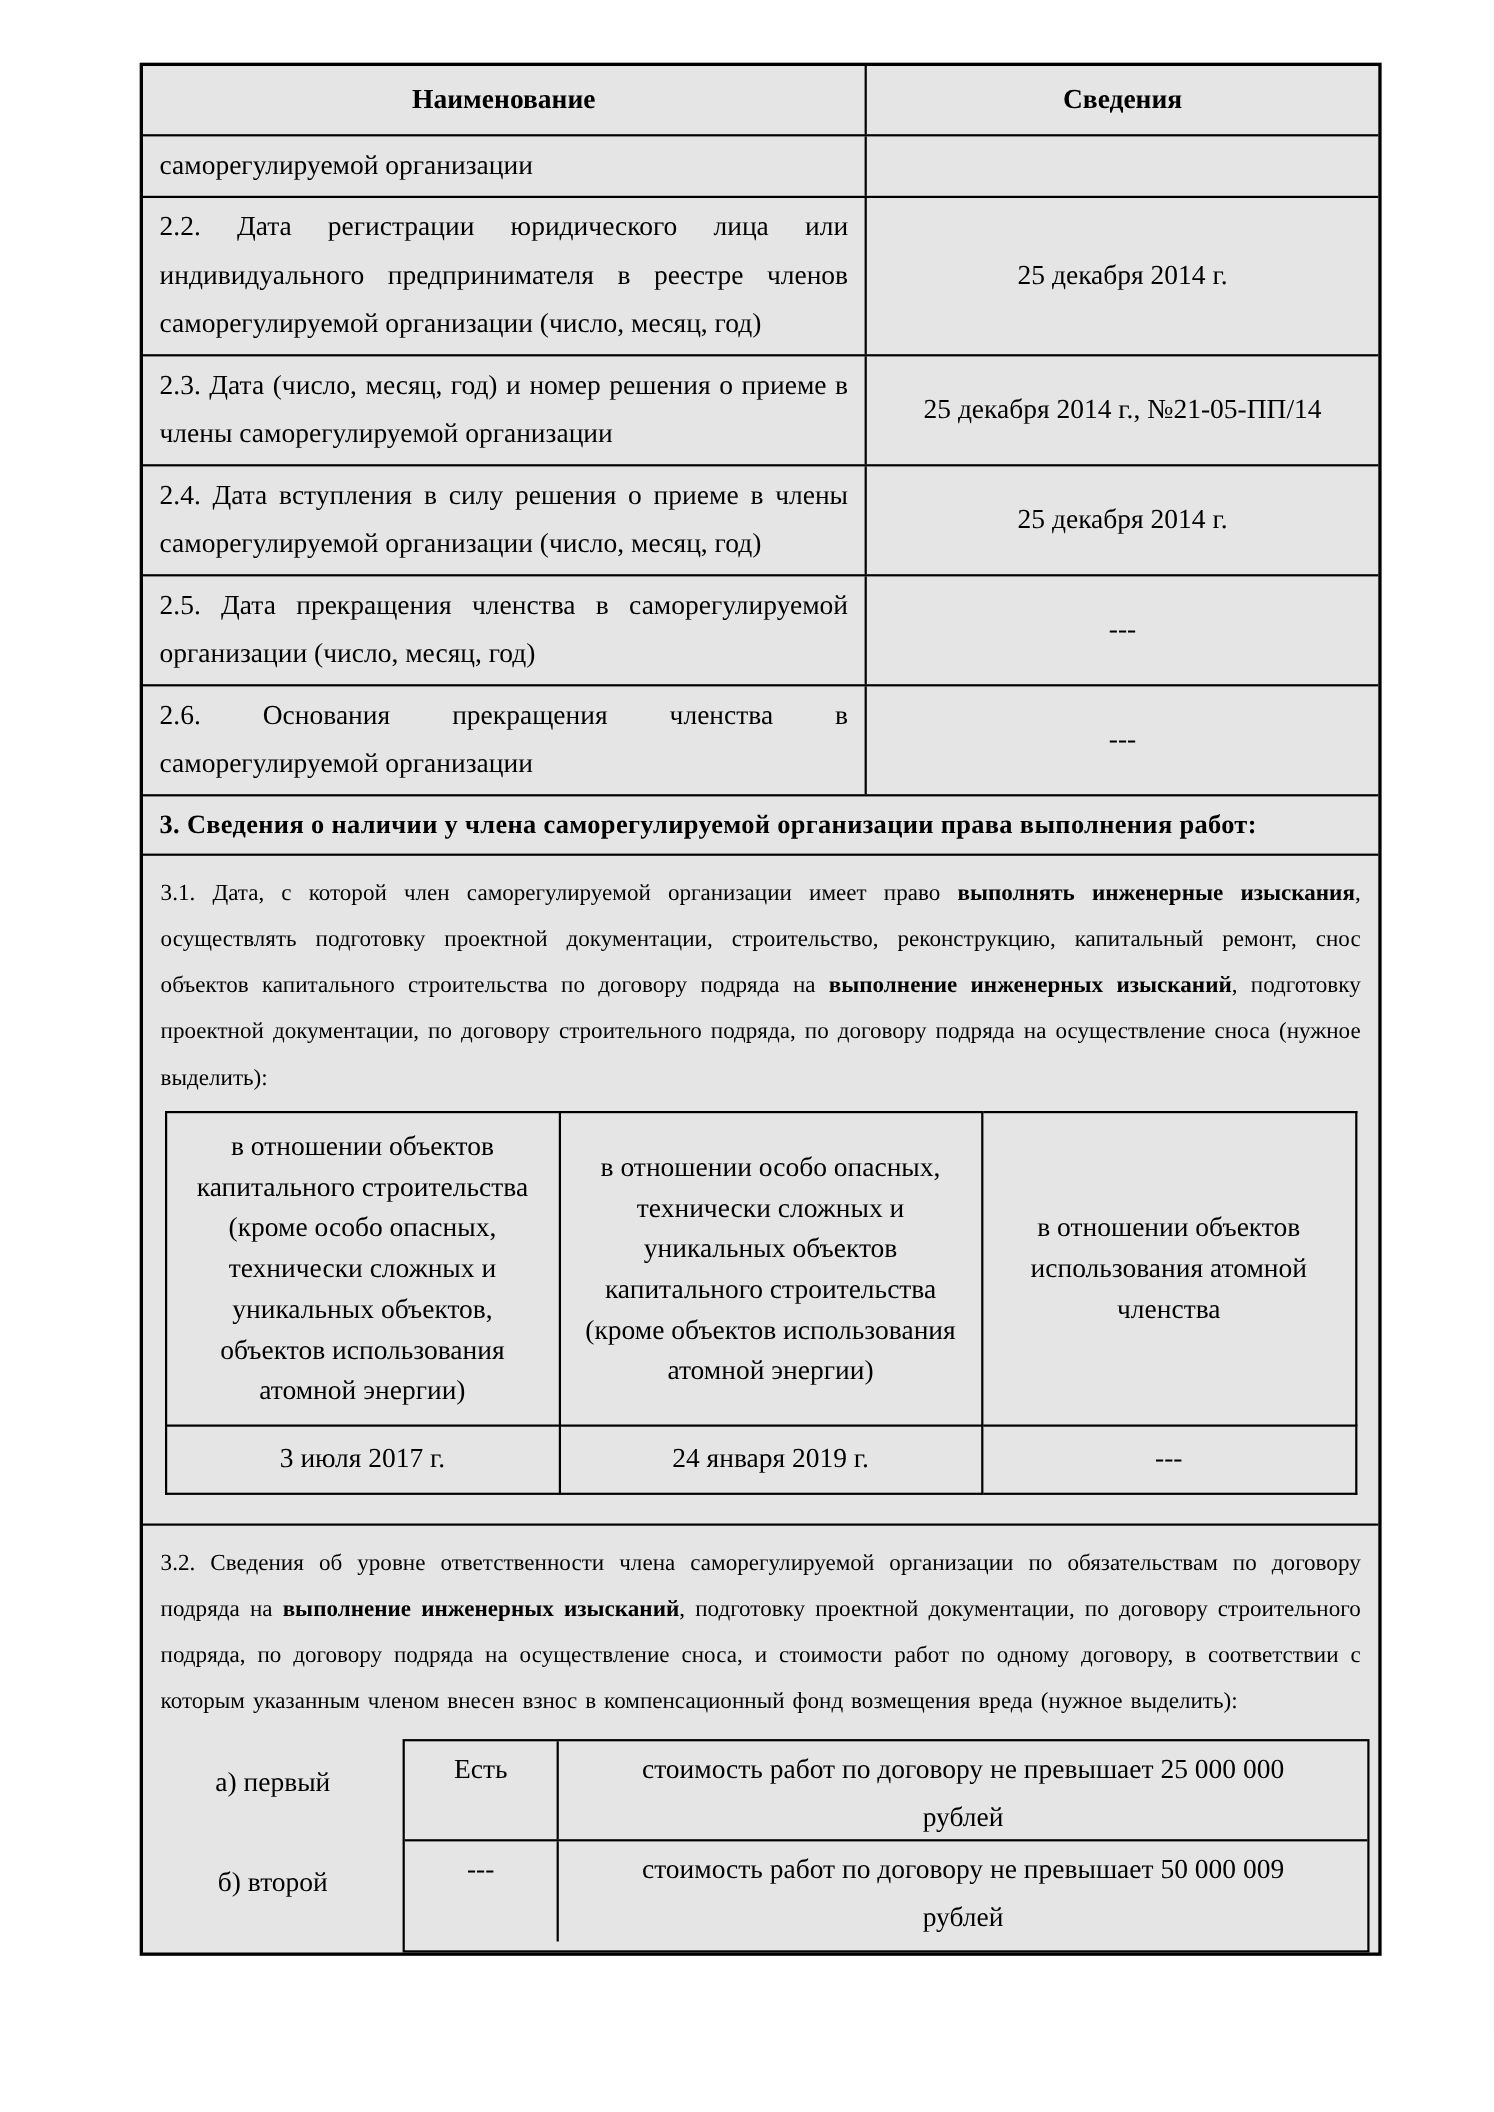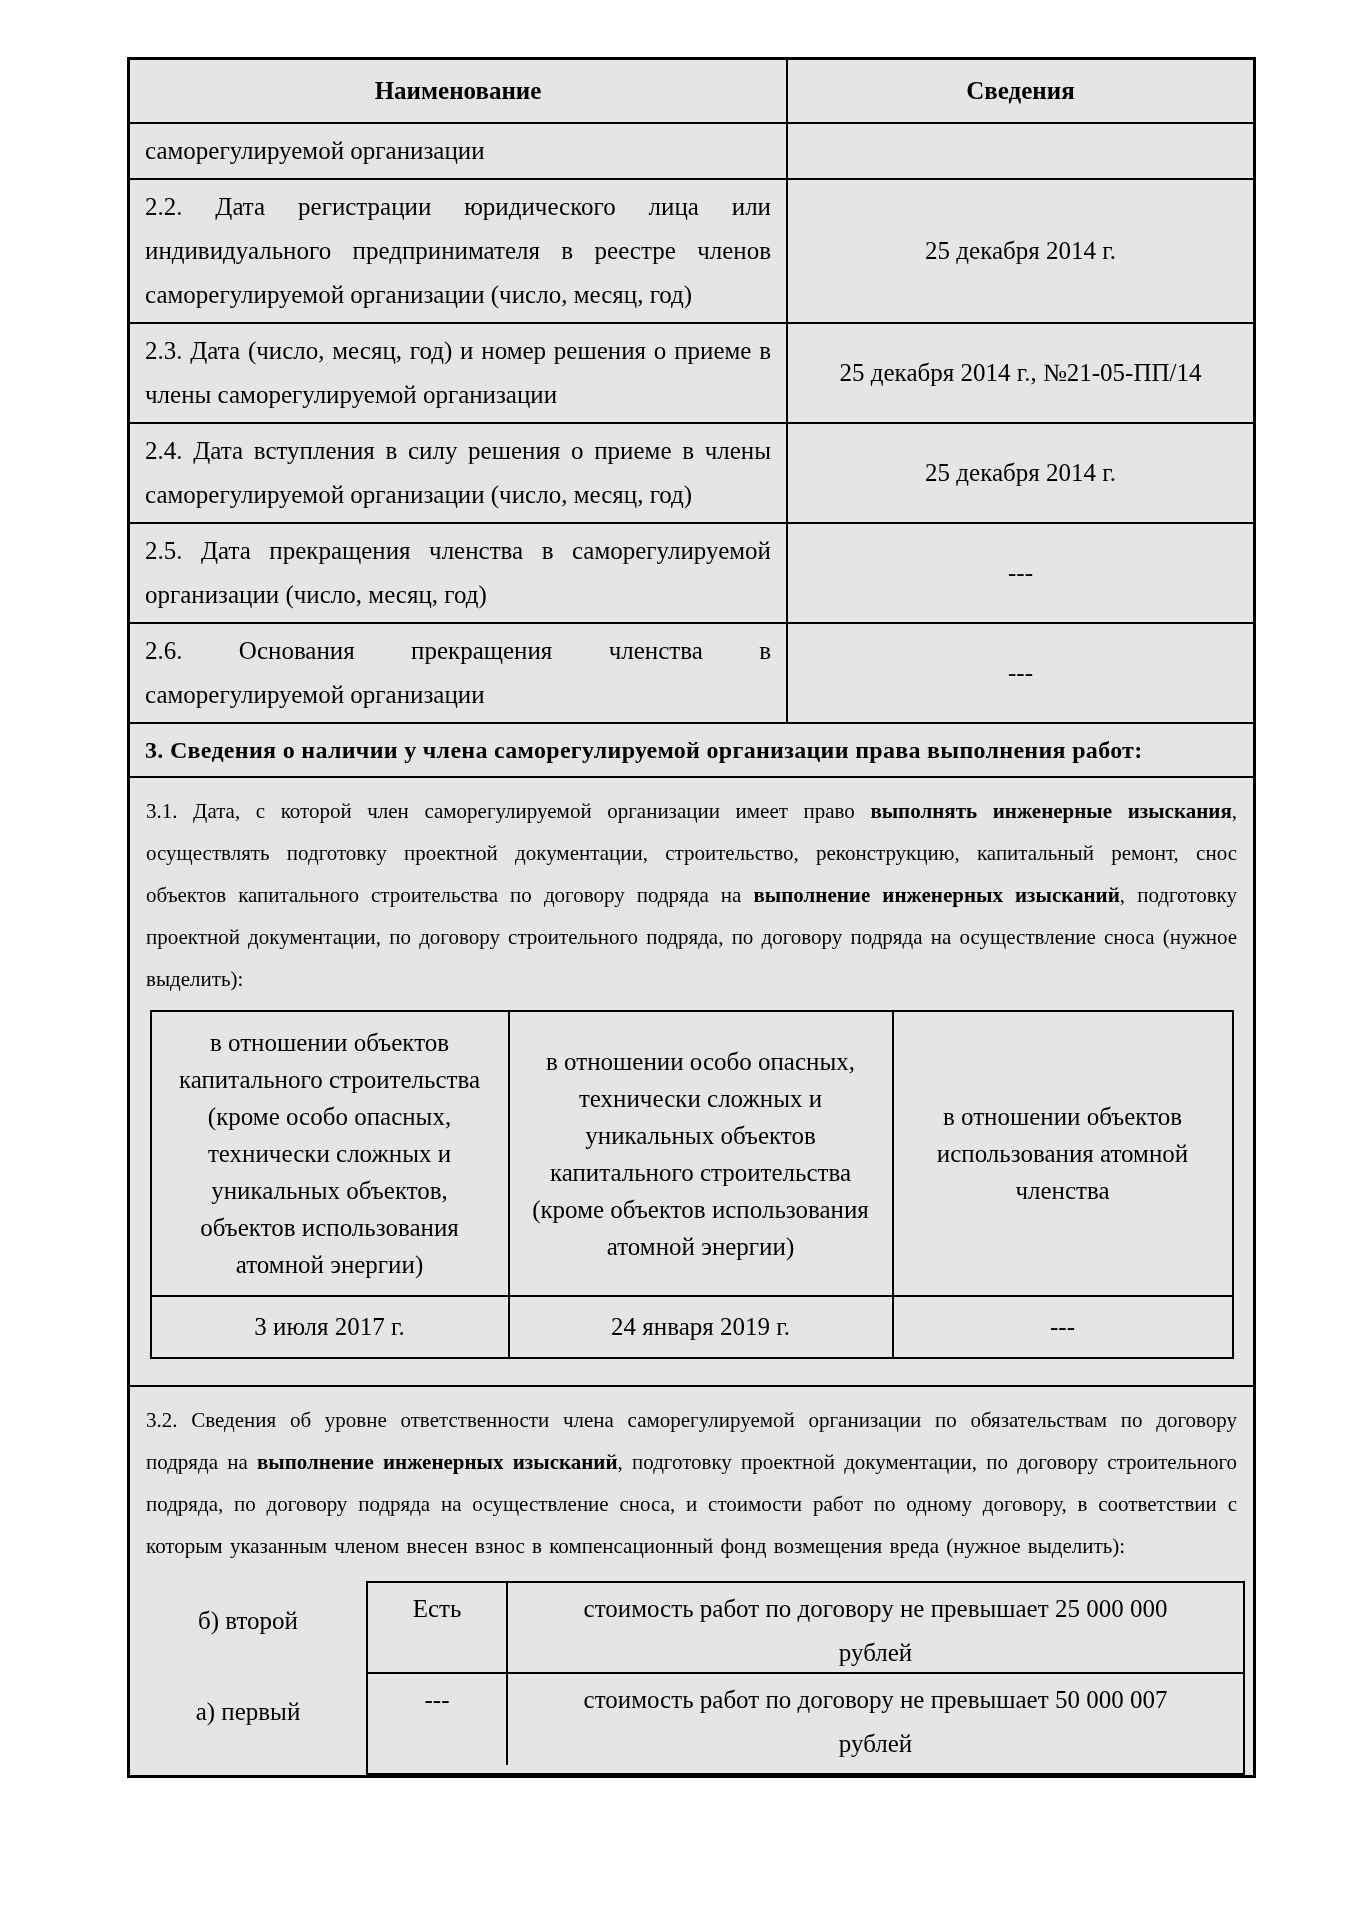--- a/index.html
+++ b/index.html
@@ -139,35 +139,35 @@
           </tbody>
         </table>
     </div>
   </div>
 
   <div class="row no-b">
     <div class="span-cell">
       <p class="para" id="para32"><span>3.2. Сведения об уровне ответственности члена саморегулируемой организации по обязательствам по договору подряда на </span><b>выполнение инженерных изысканий</b><span>, подготовку проектной документации, по договору строительного подряда, по договору подряда на осуществление сноса, и стоимости работ по одному договору, в соответствии с которым указанным членом внесен взнос в компенсационный фонд возмещения вреда (нужное выделить):</span></p>
       <div class="liab" id="liab">
           <div class="liab-labels">
+            <div class="liab-label">а) первый</div>
             <div class="liab-label">б) второй</div>
-            <div class="liab-label">а) первый</div>
           </div>
           <div class="liab-table">
             <div class="liab-row">
               <div class="liab-mark">Есть</div>
               <div class="liab-desc">
                 <div class="desc-line">стоимость работ по договору не превышает 25 000 000</div>
                 <div class="desc-line">рублей</div>
               </div>
             </div>
             <div class="liab-row">
               <div class="liab-mark">---</div>
               <div class="liab-desc">
-                <div class="desc-line">стоимость работ по договору не превышает 50 000 007</div>
+                <div class="desc-line">стоимость работ по договору не превышает 50 000 009</div>
                 <div class="desc-line">рублей</div>
               </div>
             </div>
           </div>
         </div>
     </div>
   </div>
 
 </div>
 

